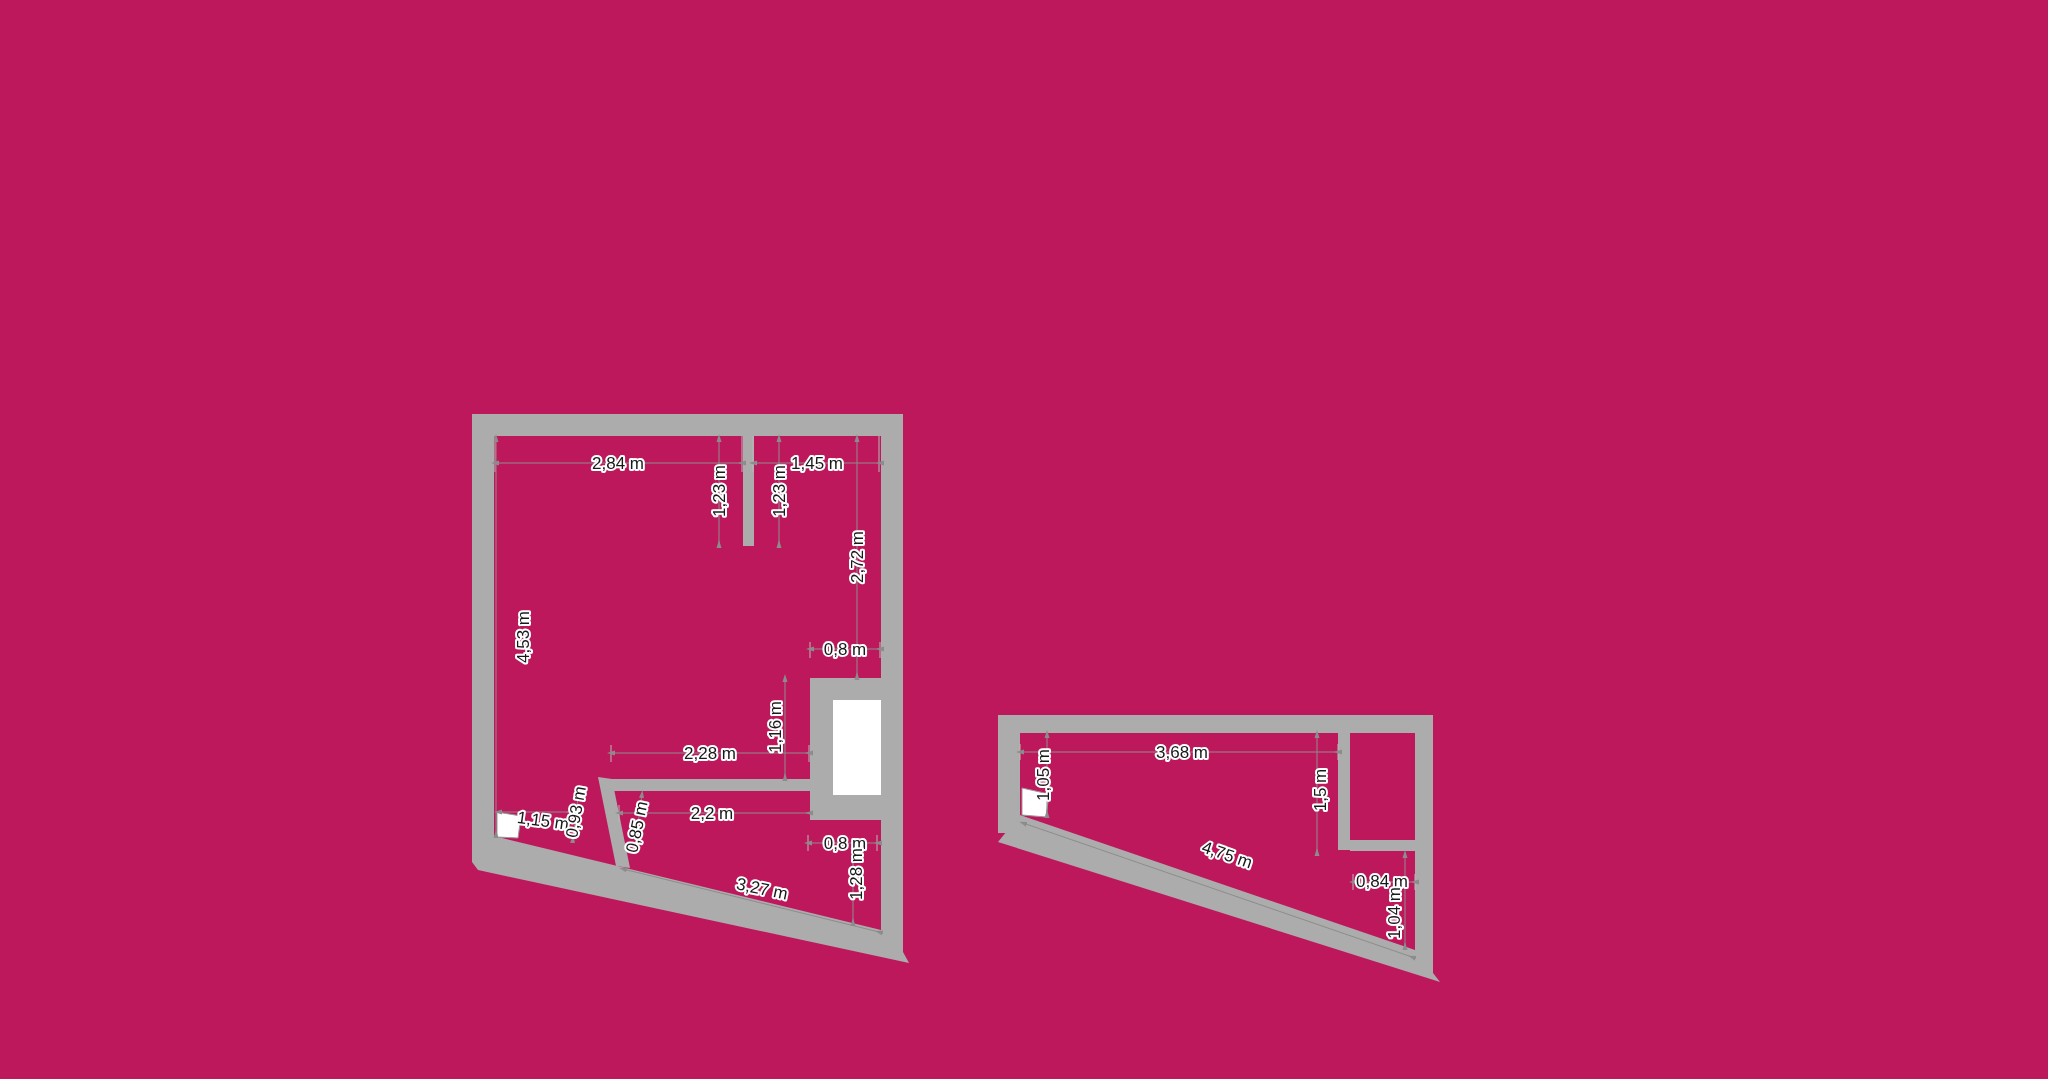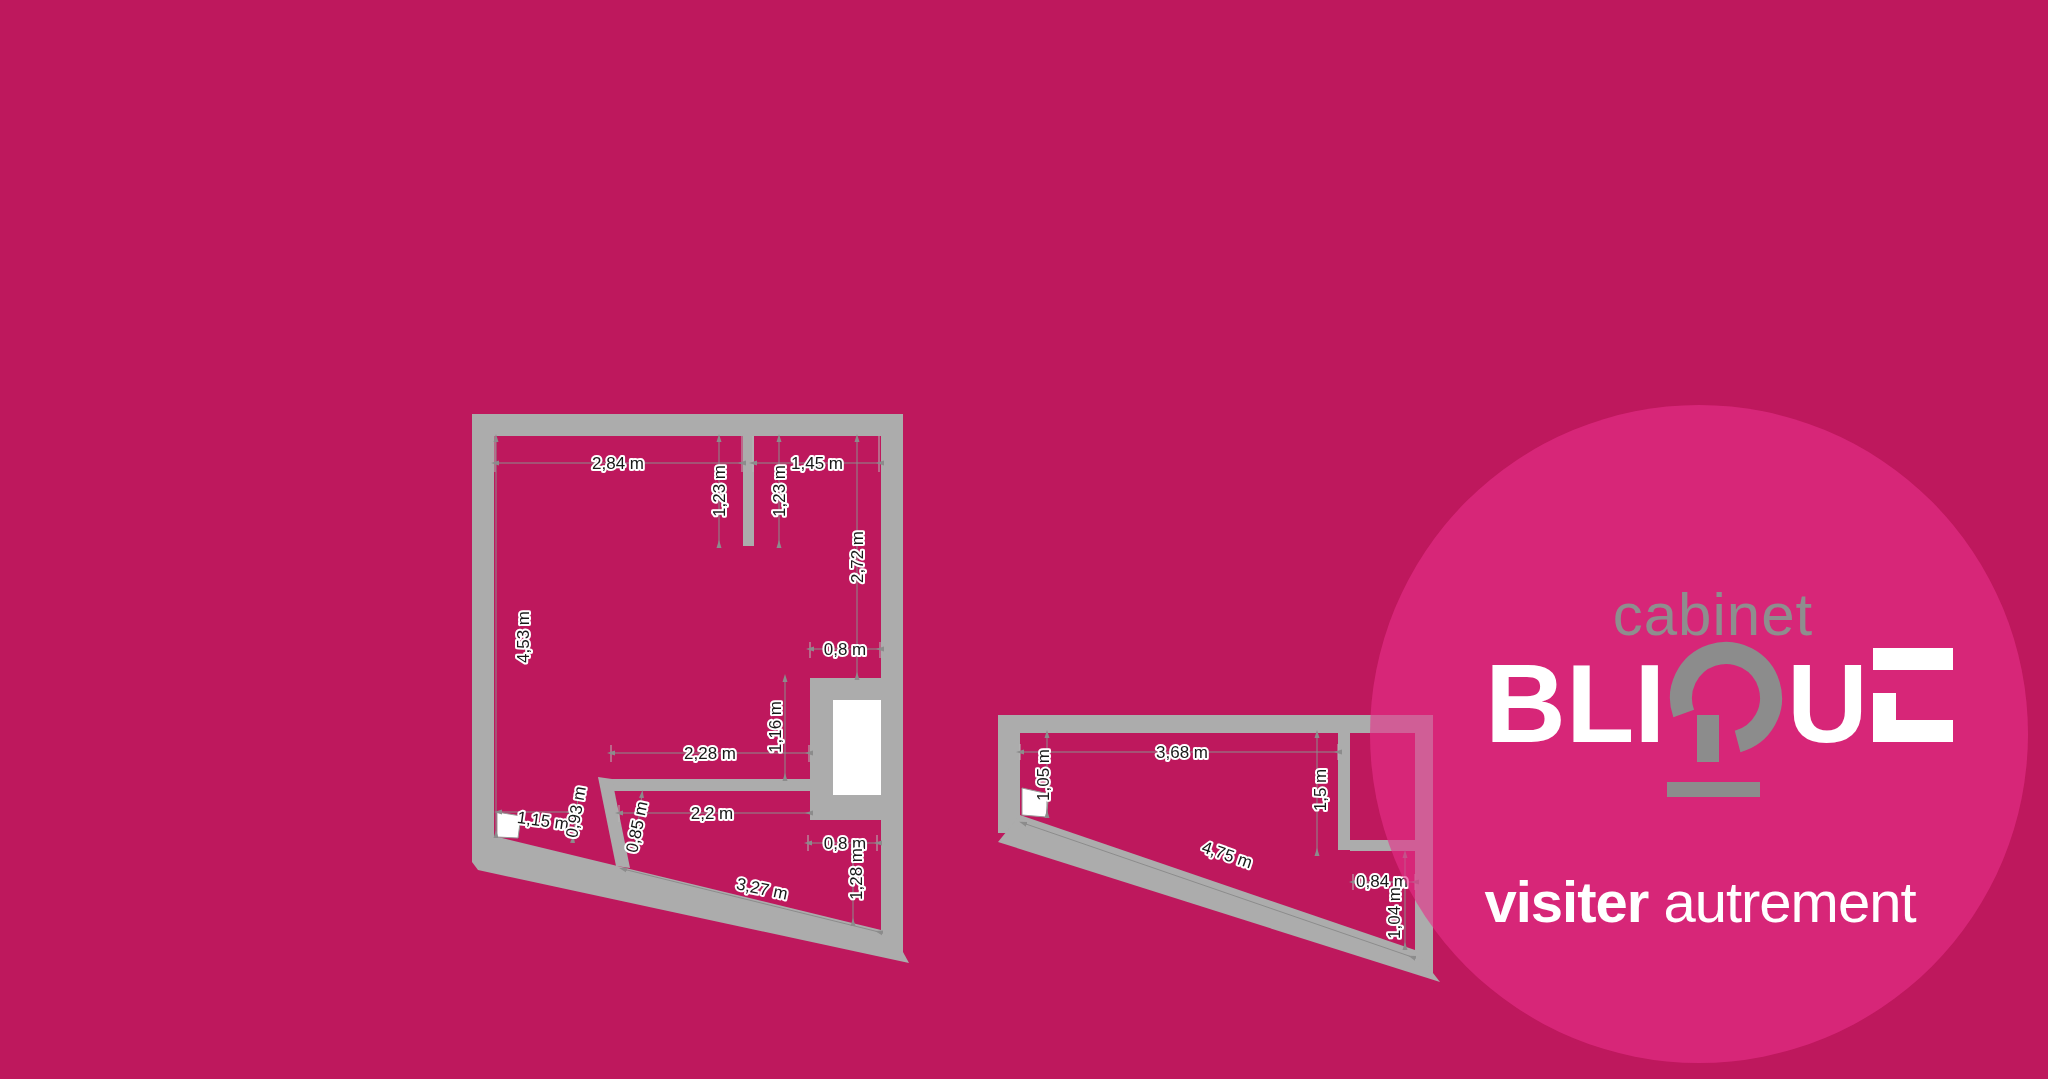--- a/index.html
+++ b/index.html
@@ -114,38 +114,14 @@
         <text class="dim-text" x="856" y="874" text-anchor="middle" dominant-baseline="central" transform="rotate(-90 856 874)">1,28 m</text>
         <text class="dim-text" x="1182" y="752" text-anchor="middle" dominant-baseline="central">3,68 m</text>
         <text class="dim-text" x="1043" y="775" text-anchor="middle" dominant-baseline="central" transform="rotate(-90 1043 775)">1,05 m</text>
         <text class="dim-text" x="1320" y="790" text-anchor="middle" dominant-baseline="central" transform="rotate(-90 1320 790)">1,5 m</text>
         <text class="dim-text" x="1227" y="855" text-anchor="middle" dominant-baseline="central" transform="rotate(19 1227 855)">4,75 m</text>
         <text class="dim-text" x="1382" y="881" text-anchor="middle" dominant-baseline="central">0,84 m</text>
         <text class="dim-text" x="1394" y="913" text-anchor="middle" dominant-baseline="central" transform="rotate(-90 1394 913)">1,04 m</text>
       </g>
   </svg>
 
-  <div id="badge">
-    <svg id="logo" viewBox="0 0 658 658">
-      <text class="logo-kicker" x="343" y="230" text-anchor="middle">cabinet</text>
-
-      <text class="logo-brand" x="115" y="337">BLI</text>
-
-      <g fill="#8C8C8C">
-        <path d="M313.7,308.4 A45,45 0 1 1 367.6,336.5" fill="none" stroke="#8C8C8C" stroke-width="22"></path>
-        <rect x="327" y="310" width="22" height="47"></rect>
-      </g>
-
-      <text class="logo-brand" x="417" y="337">U</text>
-
-      <g fill="#ffffff">
-        <rect x="503" y="243" width="80" height="22"></rect>
-        <rect x="503" y="288" width="23" height="49"></rect>
-        <rect x="503" y="315" width="80" height="22"></rect>
-      </g>
-
-      <rect x="297" y="377" width="93" height="15" fill="#8C8C8C"></rect>
-
-      <text class="logo-tag" x="330" y="517" text-anchor="middle"><tspan class="bold">visiter </tspan><tspan>autrement</tspan></text>
-    </svg>
-  </div>
 
 </div>
 
 </body></html>

